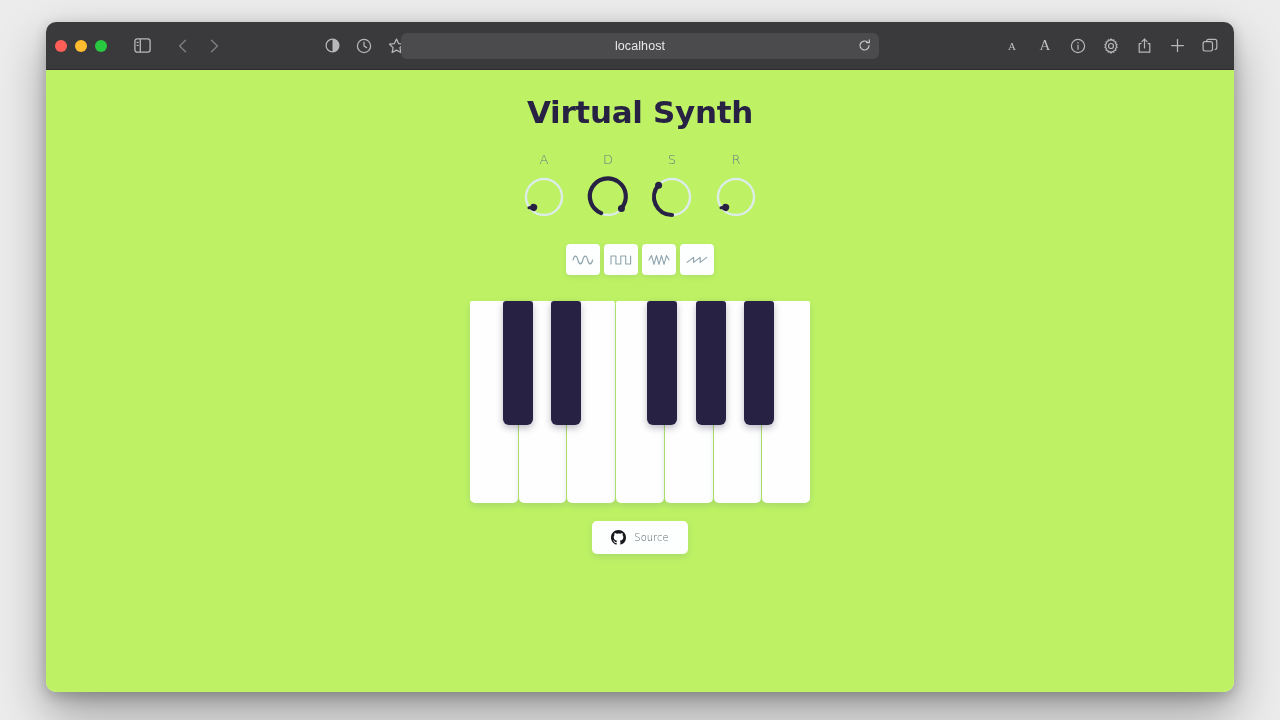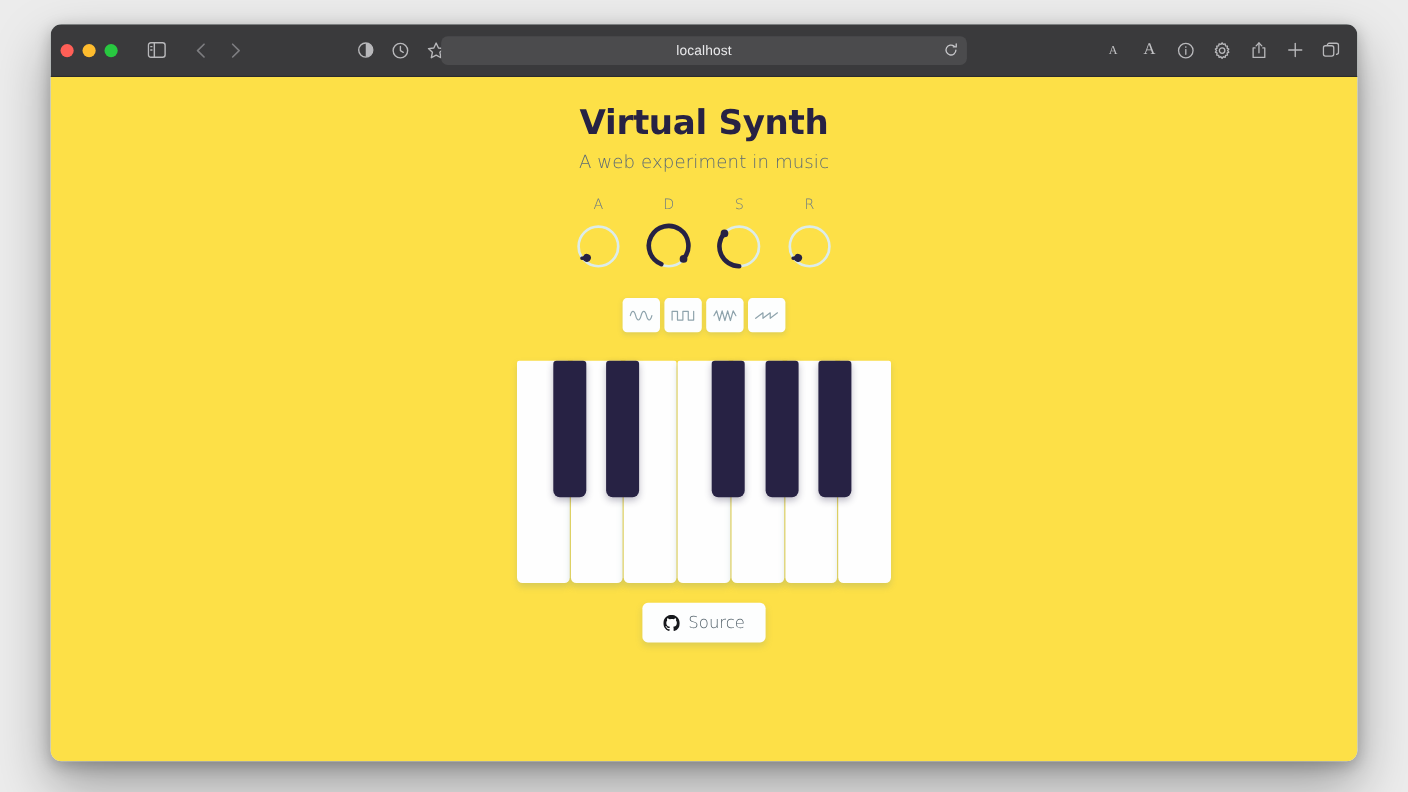--- a/index.html
+++ b/index.html
@@ -92,21 +92,21 @@
     align-items: center;
     gap: 3px;
   }
   .font-small { font-size: 11px; }
   .font-large { font-size: 15px; }
   .glyph-btn { font-family: "Liberation Serif", serif; color: #c2c2c5; }
 
   
   .page {
     flex: 1;
-    background: #fde047;
+    background: #bef264;
     position: relative;
     overflow: hidden;
   }
 
   .app {
     position: absolute;
     top: 24px;
     left: 0;
     right: 0;
     display: flex;
@@ -217,21 +217,21 @@
     margin-top: 18px;
     background: #fdfefe;
     border-radius: 5px;
     padding: 9px 19px;
     display: flex;
     align-items: center;
     gap: 8px;
     box-shadow: 0 3px 7px rgba(90,130,135,0.20);
   }
   .source-label {
-    font-size: 15px;
+    font-size: 10px;
     color: #55636c;
     font-weight: 300;
     font-family: "DejaVu Sans", sans-serif;
   }
   .gh-icon { color: #16181c; display: flex; }
 </style>
 </head>
 <body>
 
 <div class="browser-window">
@@ -331,21 +331,20 @@
           <path d="M4.6 3.6V3.2a1.9 1.9 0 0 1 1.9-1.9h6.4a1.9 1.9 0 0 1 1.9 1.9v6.4a1.9 1.9 0 0 1-1.9 1.9h-0.4"></path>
         </svg>
       </div>
     </div>
   </div>
 
   <div class="page">
     <div class="app">
 
       <div class="app-title">Virtual Synth</div>
-      <div class="app-subtitle">A web experiment in music</div>
 
       <div class="knobs">
 
         <div class="knob-unit">
           <div class="knob-label">A</div>
           <div class="knob">
             <svg width="42" height="42" viewBox="0 0 42 42">
               <circle cx="21" cy="21" r="18" fill="none" stroke="#dcece9" stroke-width="2.4"></circle>
               <g transform="rotate(20 21 21)">
                 <path d="M15.2 34.2 L10.6 36.2" stroke="#272244" stroke-width="3.2" stroke-linecap="round" fill="none"></path>

